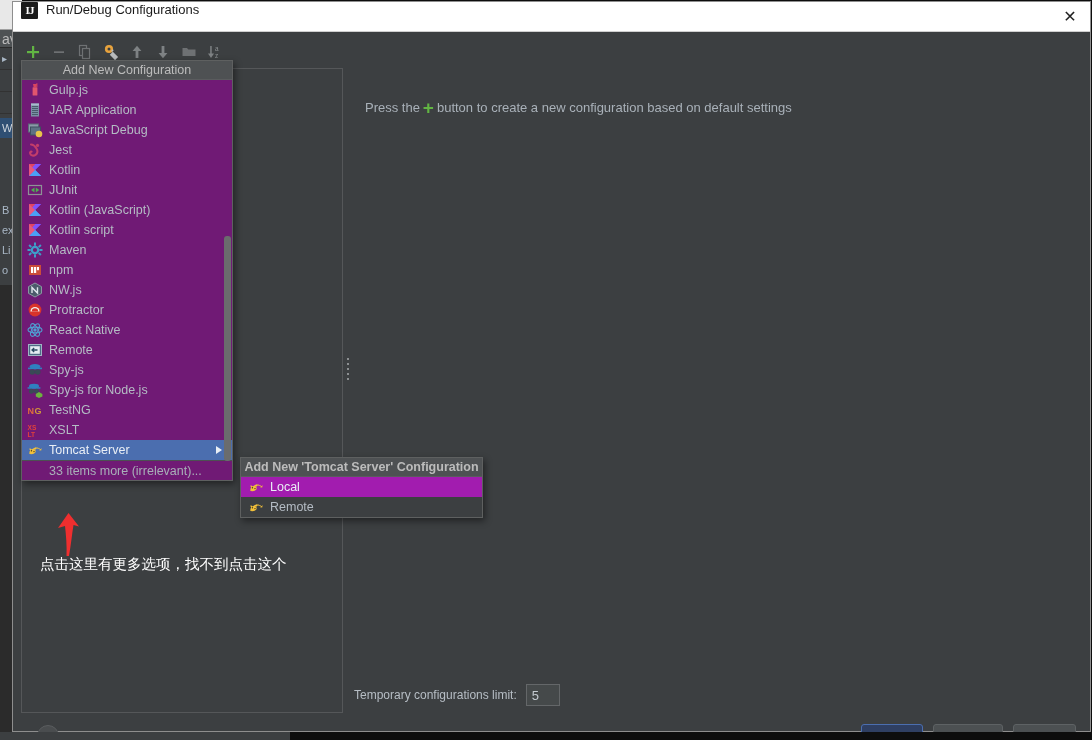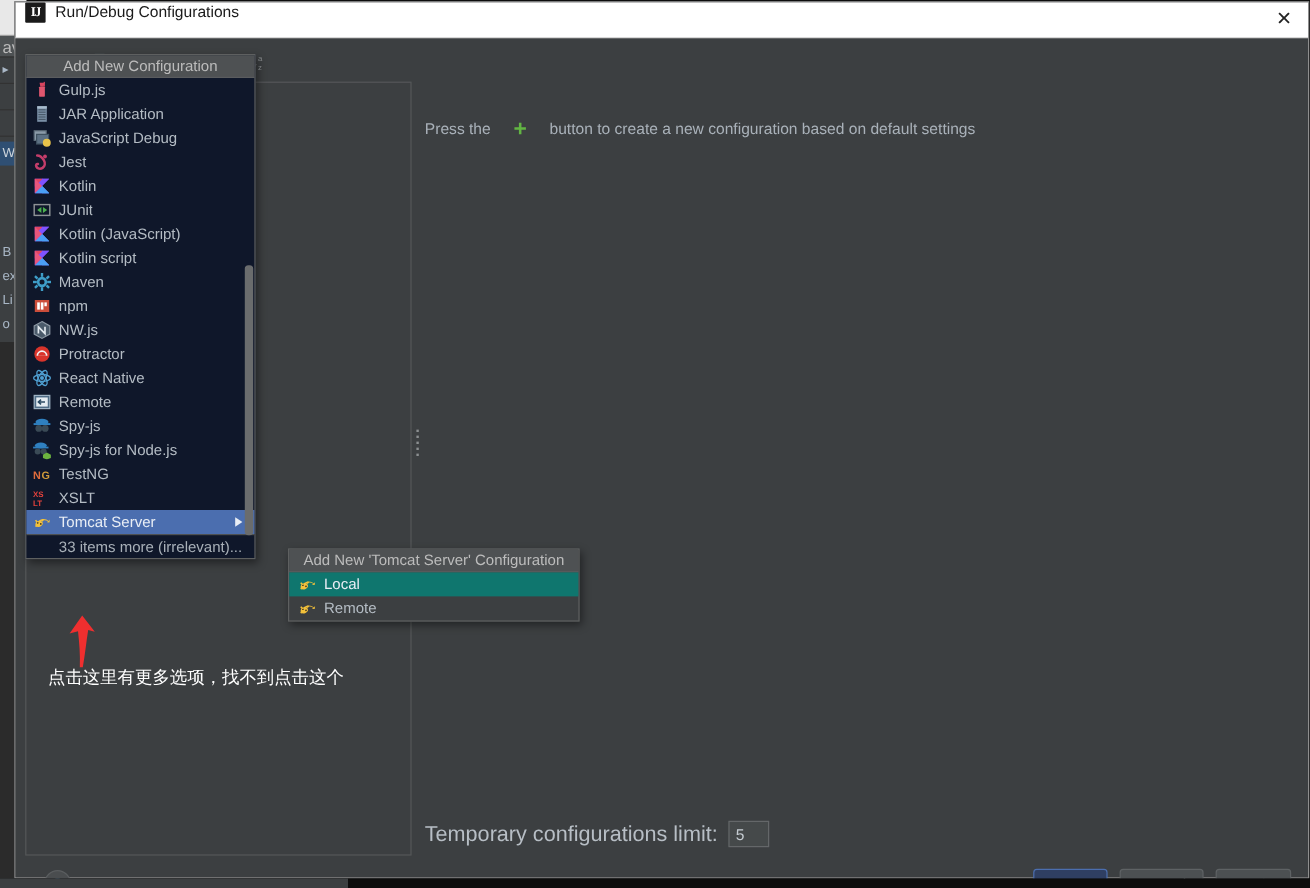--- a/index.html
+++ b/index.html
@@ -105,23 +105,23 @@
   
   #tree-panel {
     position: absolute; left: 8px; top: 36px;
     width: 322px; height: 645px;
     border: 1px solid #555759;
     background: #3c3f41;
   }
 
   
   #popup {
-    position: absolute; left: 8px; top: 13px;
-    width: 192px;
-    background: #0f172a;
+    position: absolute; left: 8px; top: 28px;
+    width: 212px;
+    background: #701a75;
     border: 1px solid #5e6060;
     box-shadow: 2px 3px 7px rgba(0,0,0,0.45);
     z-index: 40;
   }
   #popup-header {
     height: 19px; line-height: 19px; text-align: center;
     background: #4e5153; color: #bcbcbc; font-size: 12.5px;
     border-bottom: 1px solid #5a5c5e;
   }
   #popup-list { position: relative; }
@@ -155,47 +155,48 @@
     position: absolute; left: 227px; top: 425px;
     width: 243px; z-index: 50;
     background: #3c3f41;
     border: 1px solid #5e6060;
     box-shadow: 2px 3px 7px rgba(0,0,0,0.45);
   }
   #submenu-header {
     height: 19px; line-height: 19px; text-align: center;
     background: #4e5153; color: #bcbcbc; font-size: 12.5px;
     border-bottom: 1px solid #5a5c5e;
+    font-weight: bold;
   }
   .sub-item {
     height: 20px; display: flex; align-items: center;
     padding-left: 7px; color: #b4bcc4; font-size: 12.5px; cursor: pointer;
   }
-  .sub-item.selected { background: #0f766e; color: #e9eef5; }
+  .sub-item.selected { background: #a21caf; color: #e9eef5; }
   .sub-item .ic { width: 16px; height: 16px; margin-right: 6px; flex: none; position: relative; }
 
   
   #splitter {
     position: absolute; left: 332px; top: 36px;
     width: 7px; height: 645px;
   }
   #splitter .dots {
     position: absolute; left: 2px; top: 290px;
     width: 3px; height: 22px;
   }
   #splitter .dots i {
     display: block; width: 2px; height: 2px; background: #8c8f91;
     margin-bottom: 3px;
   }
 
   
   #hint {
-    position: absolute; left: 341px; top: 68px;
+    position: absolute; left: 352px; top: 68px;
     font-size: 13px; color: #a9b1b9;
-    display: flex; align-items: flex-start; gap: 16px;
+    display: flex; align-items: flex-start; gap: 0px;
   }
   #hint .plusglyph {
     display: inline-block; width: 17px; text-align: center;
     color: #62b543; font-size: 19px; font-weight: bold; line-height: 14px;
     position: relative; top: 1px;
   }
 
   #confirm-row {
     position: absolute; left: 345px; top: 619px;
     display: flex; align-items: center; gap: 8px;
@@ -210,21 +211,21 @@
     width: 5px; height: 9px;
     border: solid #cfd4d8; border-width: 0 2px 2px 0;
     transform: rotate(42deg);
   }
   #confirm-label { font-size: 13px; color: #b7bec5; }
 
   #templimit-row {
     position: absolute; left: 341px; top: 652px;
     display: flex; align-items: center; gap: 9px;
   }
-  #templimit-label { font-size: 18px; color: #b7bec5; }
+  #templimit-label { font-size: 12px; color: #b7bec5; }
   #templimit-input {
     width: 34px; height: 22px; background: #45494a;
     border: 1px solid #646769; color: #c4cbd1;
     font-size: 13px; font-family: "Liberation Sans", sans-serif;
     padding-left: 5px; outline: none;
   }
 
   
   #help-btn {
     position: absolute; left: 24px; top: 693px;

